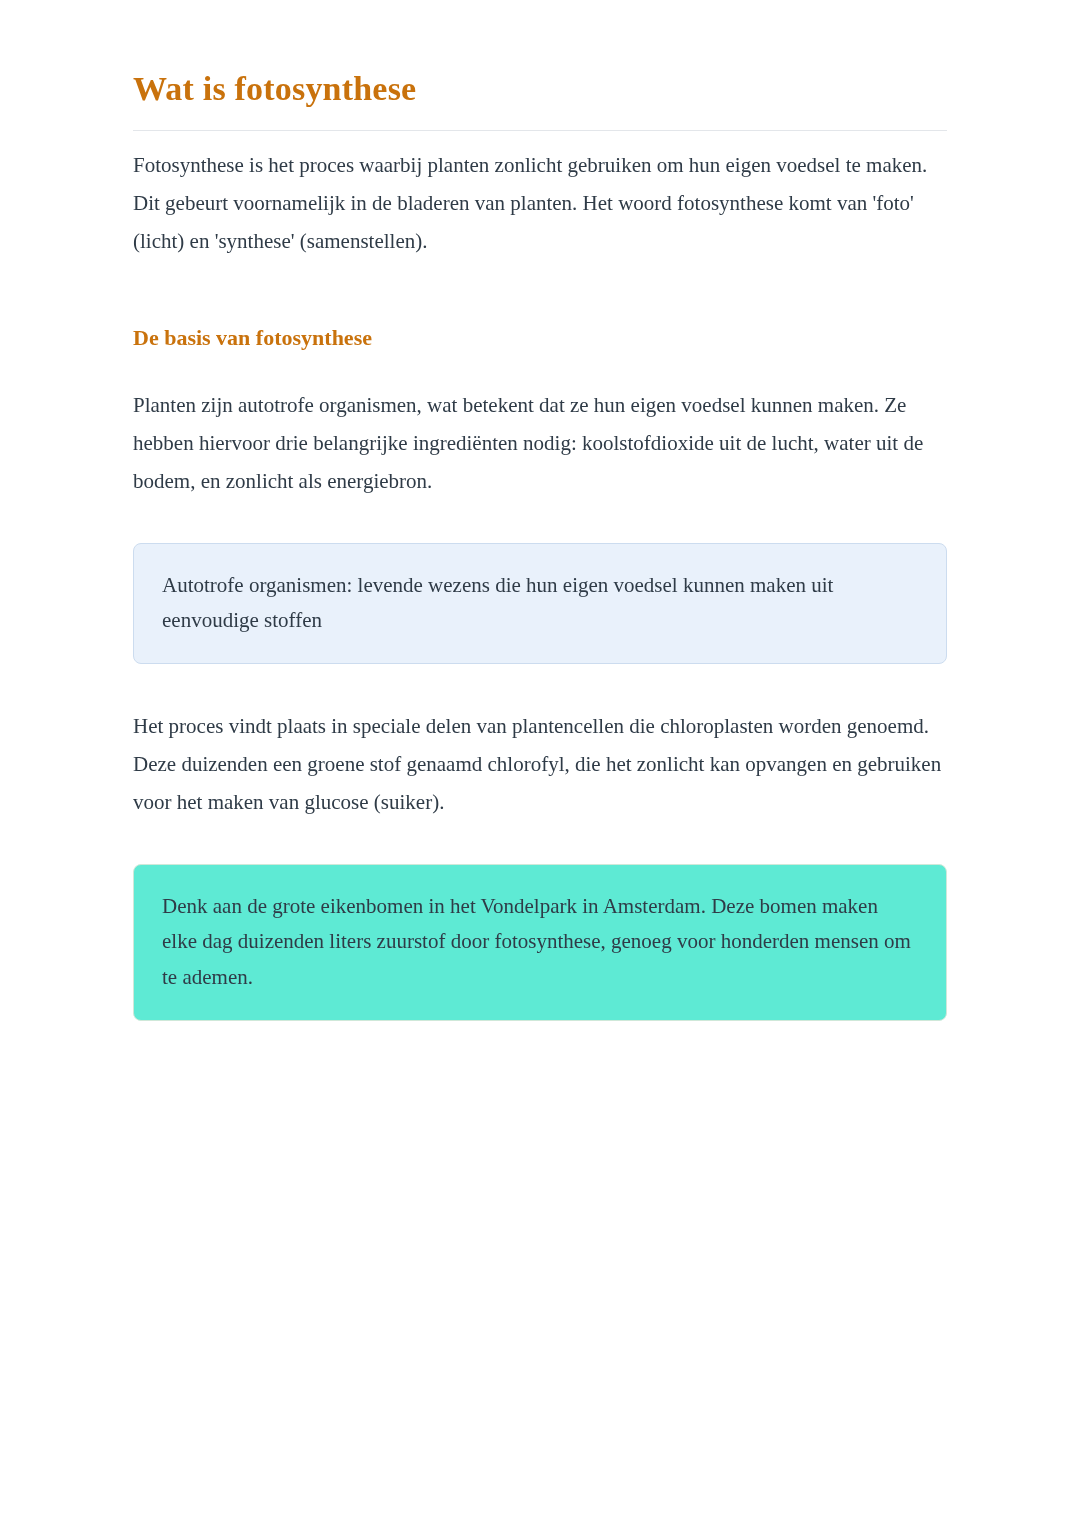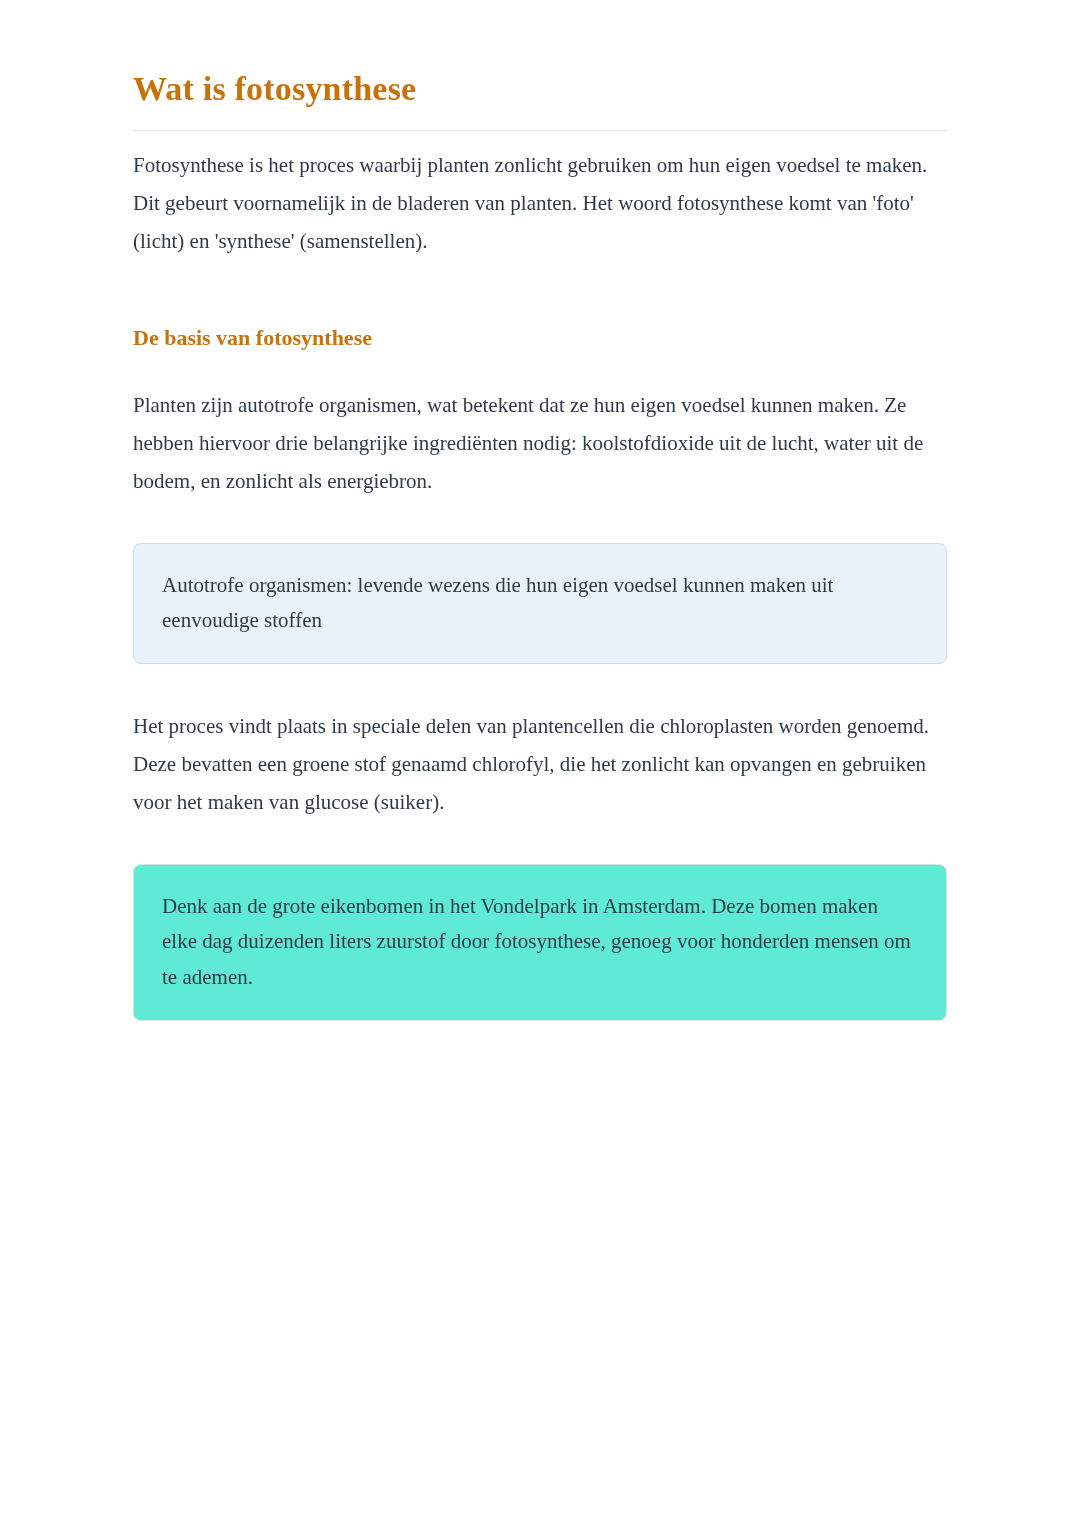--- a/index.html
+++ b/index.html
@@ -95,19 +95,19 @@
   <p class="body-text intro">Fotosynthese is het proces waarbij planten zonlicht gebruiken om hun eigen voedsel te maken. Dit gebeurt voornamelijk in de bladeren van planten. Het woord fotosynthese komt van 'foto' (licht) en 'synthese' (samenstellen).</p>
 
   <h2 class="section-heading">De basis van fotosynthese</h2>
 
   <p class="body-text para-1">Planten zijn autotrofe organismen, wat betekent dat ze hun eigen voedsel kunnen maken. Ze hebben hiervoor drie belangrijke ingrediënten nodig: koolstofdioxide uit de lucht, water uit de bodem, en zonlicht als energiebron.</p>
 
   <div class="callout info-box">
     <p>Autotrofe organismen: levende wezens die hun eigen voedsel kunnen maken uit eenvoudige stoffen</p>
   </div>
 
-  <p class="body-text para-2">Het proces vindt plaats in speciale delen van plantencellen die chloroplasten worden genoemd. Deze bevatten een groene stof genaamd chlorofyl, die het zonlicht kan opvangen en gebruiken voor het maken van glucose (suiker).</p>
+  <p class="body-text para-2">Het proces vindt plaats in speciale delen van plantencellen die chloroplasten worden genoemd. Deze duizenden een groene stof genaamd chlorofyl, die het zonlicht kan opvangen en gebruiken voor het maken van glucose (suiker).</p>
 
   <div class="callout example-box">
     <p>Denk aan de grote eikenbomen in het Vondelpark in Amsterdam. Deze bomen maken elke dag duizenden liters zuurstof door fotosynthese, genoeg voor honderden mensen om te ademen.</p>
   </div>
 
 </main>
 
 </body></html>

